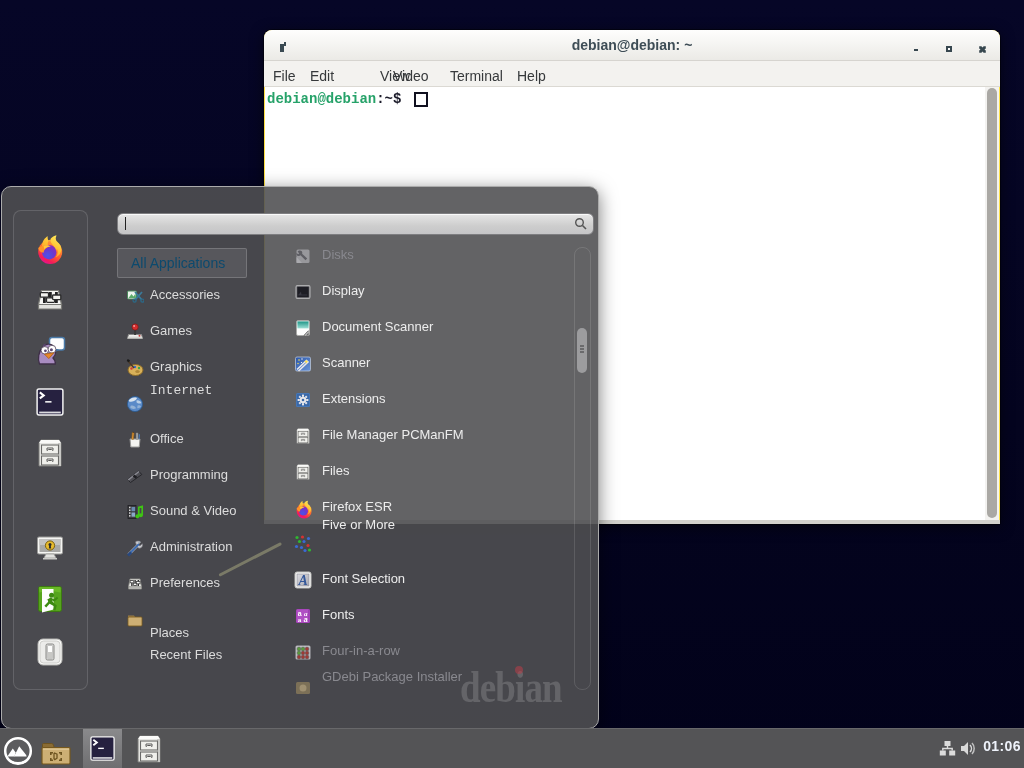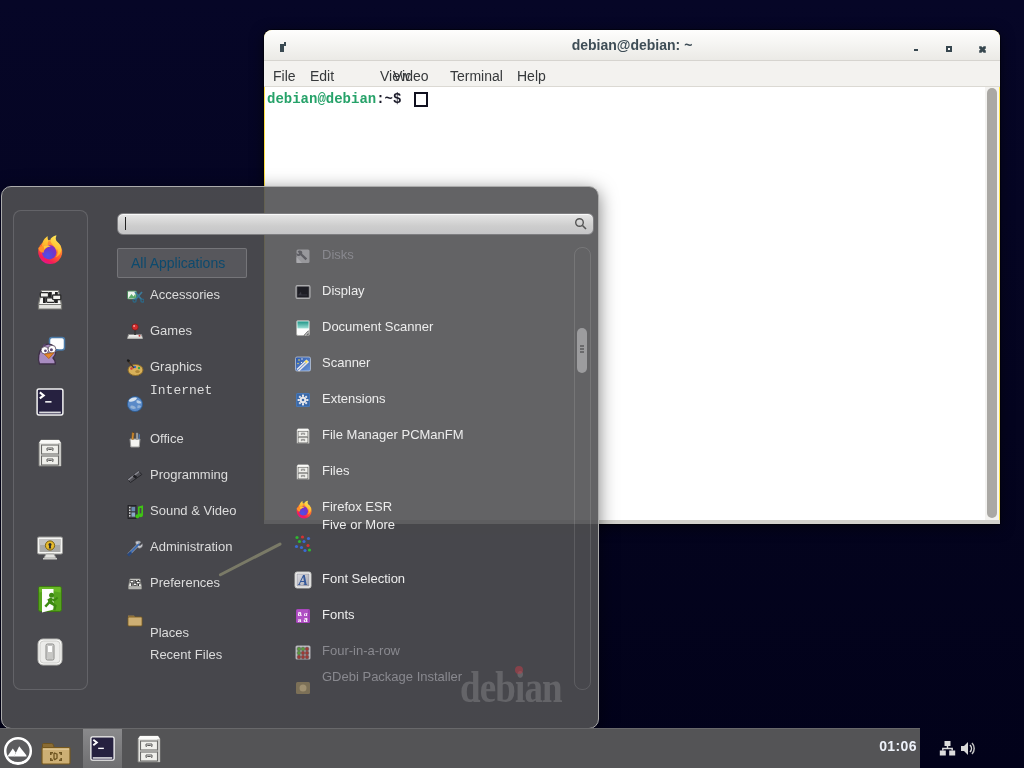--- a/index.html
+++ b/index.html
@@ -37,21 +37,21 @@
     border:1px solid rgba(255,255,255,0.18);background:rgba(255,255,255,0.09);
     color:#0c4a6e;font-size:14px;line-height:28px;text-indent:13px;}
   .cat{position:absolute;left:148px;font-size:13px;color:#dcdcdc;}
   .app{position:absolute;left:320px;font-size:13px;color:#ededed;}
   .dim{color:#89898f !important;}
   .ico{position:absolute;}
   svg{display:block;}
   #wmark{position:absolute;left:458px;top:475px;font-family:"Liberation Serif",serif;
     font-size:44px;font-weight:bold;color:rgba(255,255,255,0.16);letter-spacing:-1px;
     transform:scaleX(0.84);transform-origin:0 0;}
-  #bar{position:absolute;left:0;top:728px;width:920px;height:40px;background:#545456;
+  #bar{position:absolute;left:0;top:728px;width:1024px;height:40px;background:#545456;
     border-top:1px solid #68686a;box-sizing:border-box;}
   #clock{position:absolute;right:3px;top:9px;font-size:14px;font-weight:bold;color:#eef2fa;letter-spacing:0.4px;}
   #mline{position:absolute;left:219px;top:574px;width:70px;height:2.5px;
     background:rgba(150,150,118,0.65);transform:rotate(-27.3deg);transform-origin:0 50%;border-radius:2px;}
 </style>
 </head>
 <body>
 <div id="desk"></div>
 
 <div id="term">

